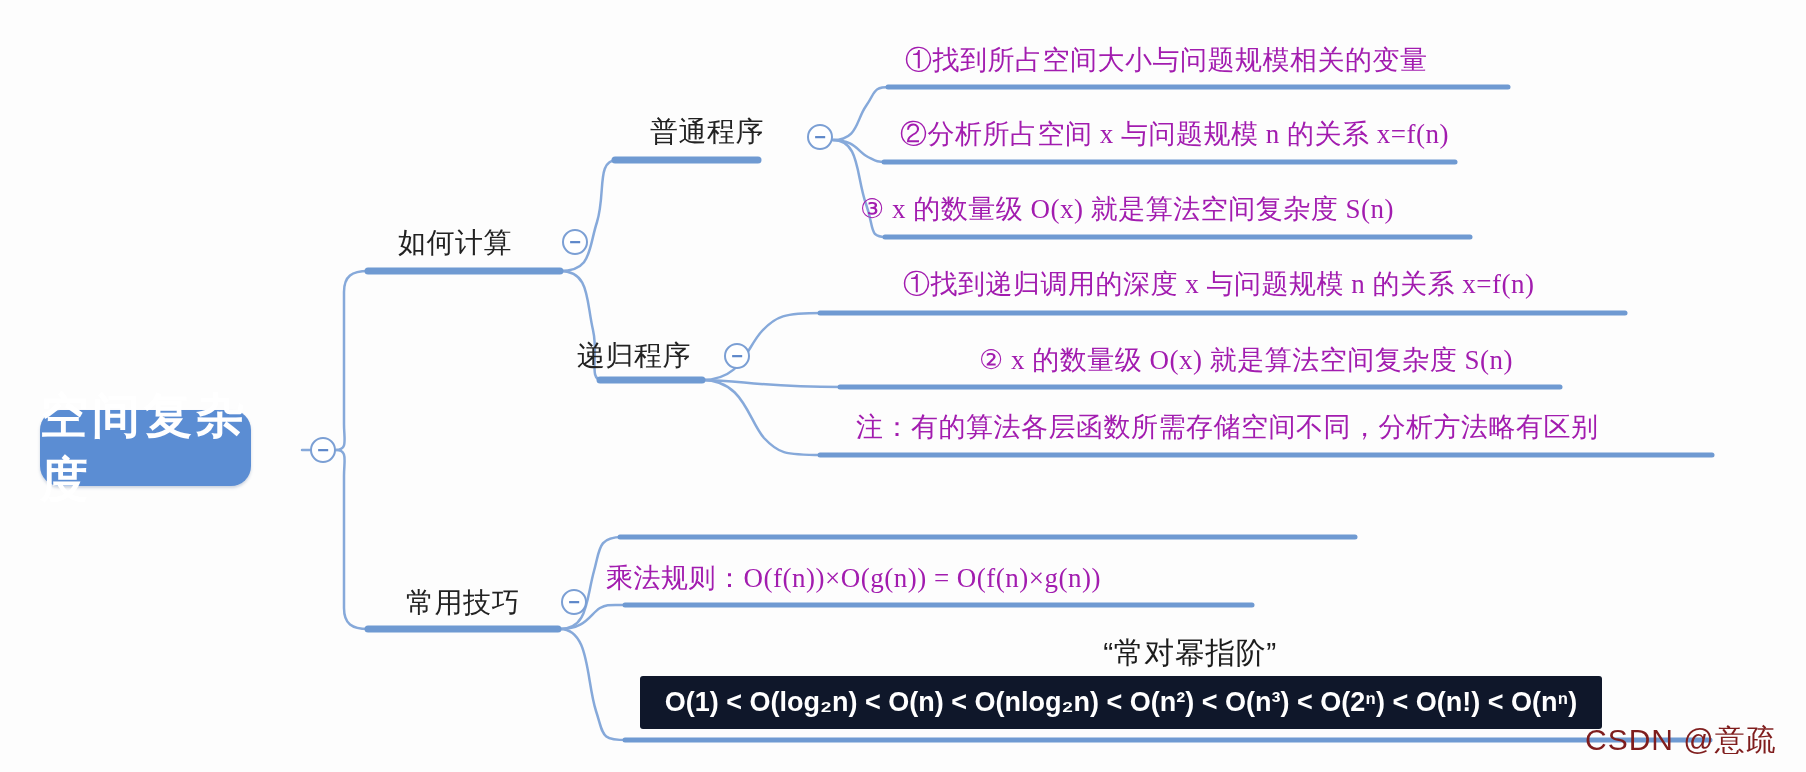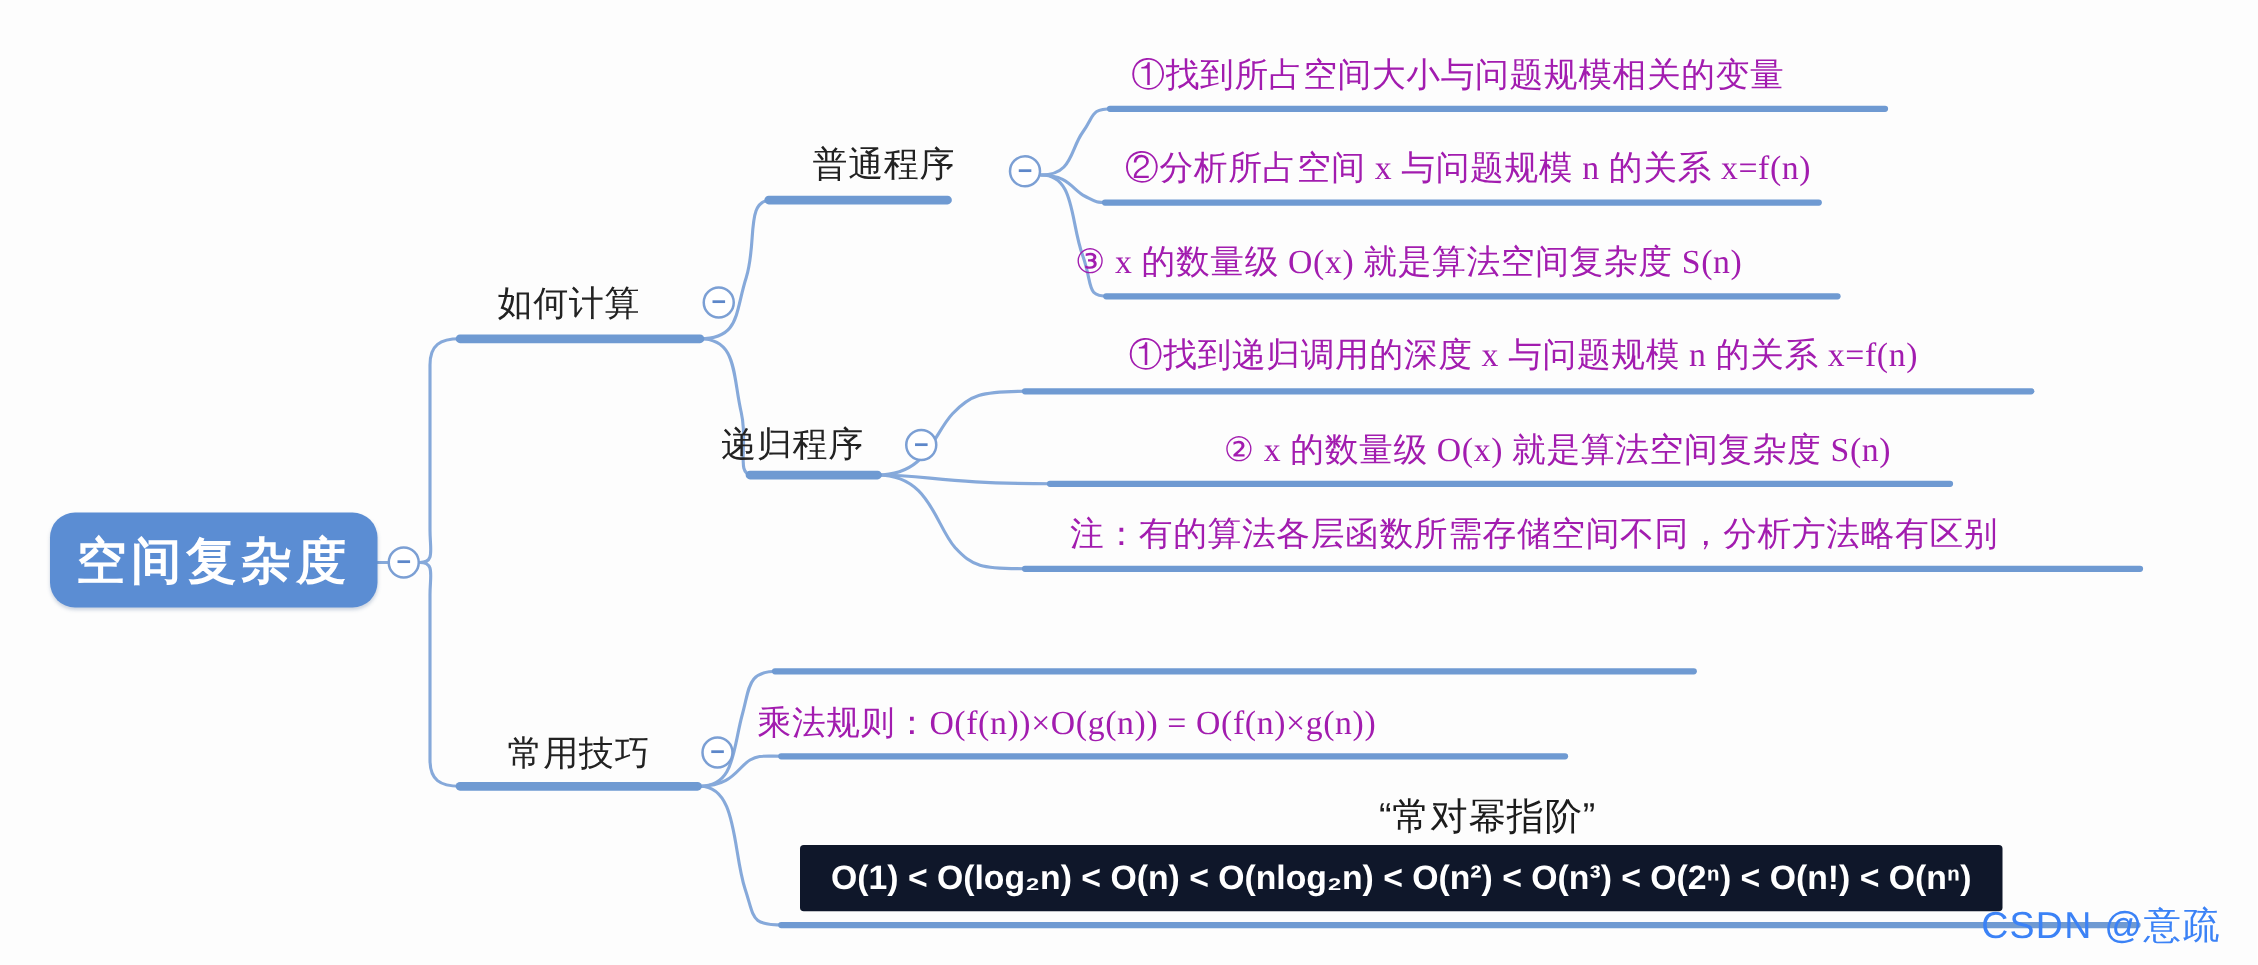--- a/index.html
+++ b/index.html
@@ -5,40 +5,40 @@
   html,body{margin:0;padding:0;background:#ffffff;}
   #canvas{
     position:relative;width:1806px;height:772px;background:#fdfdfd;overflow:hidden;
     font-family:"Liberation Sans","DejaVu Sans",sans-serif;color:#1f1f1f;
   }
   #wires{position:absolute;left:0;top:0;z-index:1;}
   .txt{position:absolute;z-index:3;white-space:nowrap;letter-spacing:.5px;}
   .node-label{font-size:28px;color:#222;}
   .item{font-size:27px;color:#a21caf;font-family:Liberation Serif, serif;}
   .root-box{
-    position:absolute;left:40px;top:410px;width:262px;height:76px;z-index:3;
+    position:absolute;left:40px;top:410px;width:211px;height:76px;z-index:3;
     background:#5b8dd3;border-radius:20px;display:flex;align-items:center;justify-content:center;
-    color:#ffffff;font-size:40px;font-weight:bold;letter-spacing:4px;
+    color:#ffffff;font-size:48px;font-weight:bold;letter-spacing:4px;
     box-shadow:0 2px 3px rgba(60,90,140,.25);
   }
   .collapse{
     position:absolute;width:26px;height:26px;border-radius:50%;z-index:4;
     background:#fff;border:2px solid #7b9fd4;box-sizing:border-box;
     display:flex;align-items:center;justify-content:center;
     color:#5d87c9;font-size:20px;line-height:1;font-weight:bold;
   }
   .quote{font-size:30px;color:#1c1c1c;}
   .order-box{
     position:absolute;left:640px;top:676px;width:962px;height:53px;z-index:3;
     background:#0f172a;border-radius:3px;display:flex;align-items:center;justify-content:center;
     color:#ffffff;font-size:27px;font-weight:bold;white-space:nowrap;
   }
   .watermark{
     position:absolute;left:1585px;top:720px;z-index:5;
-    font-size:30px;color:#3b82f6;letter-spacing:1px;white-space:nowrap;
+    font-size:30px;color:#7f1d1d;letter-spacing:1px;white-space:nowrap;
   }
 </style>
 </head>
 <body>
 
 <div id="canvas">
 
   <svg id="wires" width="1806" height="772" viewBox="0 0 1806 772">
     <g fill="none" stroke="#86a9da" stroke-width="2.5" stroke-linecap="round">
 

